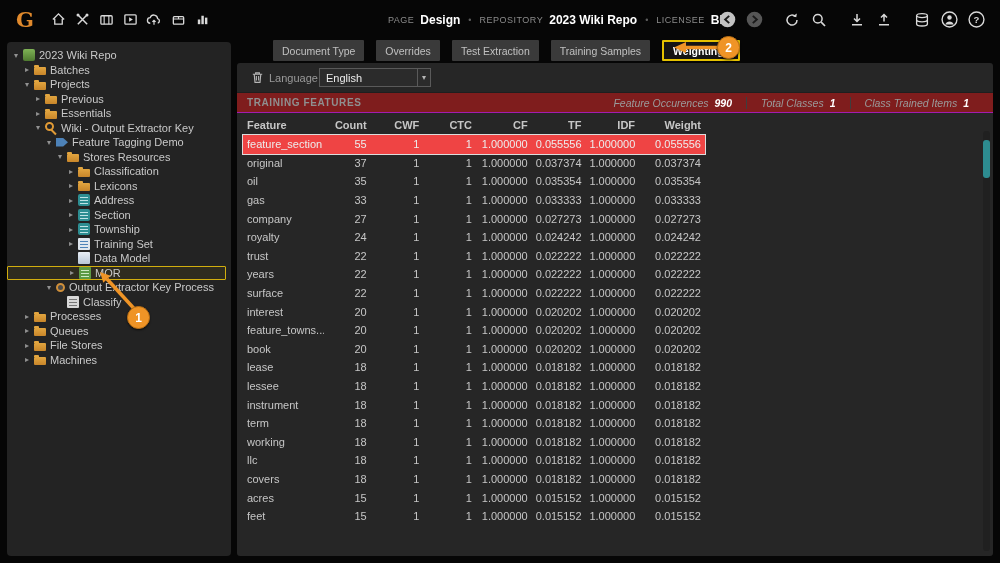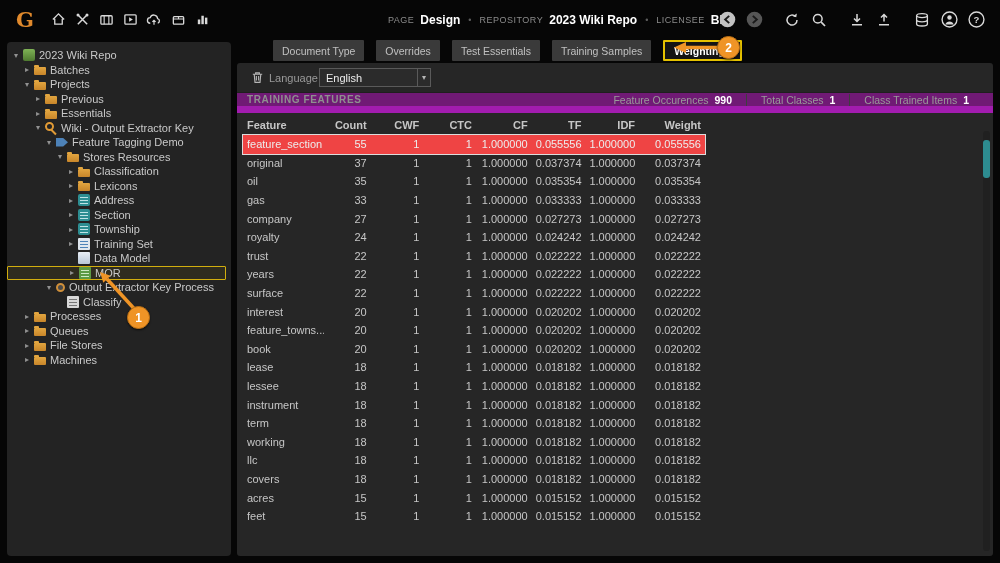--- a/index.html
+++ b/index.html
@@ -55,25 +55,25 @@
   .tab { background:#3a3a3a; border:none; color:#c0c0c0; font-size:10.5px; padding:0 9px; cursor:pointer;
          font-family:"Liberation Sans",sans-serif; border-radius:1px; }
   .tab.active { background:#141414; color:#fff; font-weight:bold; border:2px solid #e5c100; }
   .panel { flex:1; background:#262626; border-radius:3px; position:relative; overflow:hidden; }
   .toolbar { height:29px; display:flex; align-items:center; padding:0 9px; gap:1px; }
   .trash-btn { width:22px; height:22px; background:none; border:none; display:flex; align-items:center; justify-content:center; cursor:pointer; }
   .lang-label { font-size:11px; color:#9a9a9a; }
   .select { width:112px; height:19px; background:#2b2b2b; border:1px solid #5a5a5a; display:flex; align-items:center;
             justify-content:space-between; padding-left:6px; font-size:11px; color:#ececec; cursor:pointer; }
   .select .caret { border-left:1px solid #5a5a5a; padding:0 4px; color:#b5b5b5; font-size:8px; height:100%; display:flex; align-items:center; }
-  .section-header { height:21px; background:#701a75; border-top:1px solid #1f1f1f; border-bottom:7px solid #a21caf;
+  .section-header { height:21px; background:#7f1d1d; border-top:1px solid #1f1f1f; border-bottom:1px solid #a21caf;
             display:flex; align-items:center; justify-content:space-between; padding:0 10px; }
   .section-title { font-size:10px; font-weight:bold; color:#8f8f8f; letter-spacing:.6px; }
   .stats { display:flex; align-items:center; }
-  .stat { display:flex; align-items:flex-start; padding:0 14px; border-left:1px solid #3e3e3e; }
+  .stat { display:flex; align-items:flex-start; padding:0 14px; border-left:1px solid #3e3e3e;font-style:italic; }
   .stat:first-child { border-left:none; }
   .stat-label { font-size:10.5px; color:#9a9a9a; margin-right:6px; }
   .stat-value { font-size:10.5px; color:#fff; font-weight:bold; }
 
   .table-wrap { padding:2px 0 0 6px; }
   table { border-collapse:collapse; table-layout:fixed; width:462px; }
   col.c0{width:80px} col.c1{width:46px} col.c2{width:52px} col.c3{width:52px}
   col.c4{width:55px} col.c5{width:53px} col.c6{width:53px} col.c7{width:65px}
   th { font-size:11px; color:#c6c6c6; font-weight:bold; height:20px; padding:0 4px; white-space:nowrap; }
   td { font-size:11px; color:#c6c6c6; height:18.6px; padding:0 4px; white-space:nowrap; overflow:hidden; }
@@ -329,21 +329,21 @@
           <span class="ico folder"></span>
           <span class="tree-label">Machines</span>
         </div>
       </div>
   </aside>
 
   <main class="main">
     <div class="tabs" id="tabs">
         <button class="tab">Document Type</button>
         <button class="tab">Overrides</button>
-        <button class="tab">Test Essentials</button>
+        <button class="tab">Test Extraction</button>
         <button class="tab">Training Samples</button>
         <button class="tab active">Weightings</button>
       </div>
 
     <div class="panel">
       <div class="toolbar">
         <button class="trash-btn">
           <svg width="15" height="15" viewBox="0 0 16 16">
               <path d="M3 4.5 H13 M6 4.5 V3 H10 V4.5 M4.5 4.5 L5.3 13.2 H10.7 L11.5 4.5 M6.8 6.5 V11.3 M9.2 6.5 V11.3" stroke="#b5b5b5" stroke-width="1.2" fill="none"></path>
             </svg>

